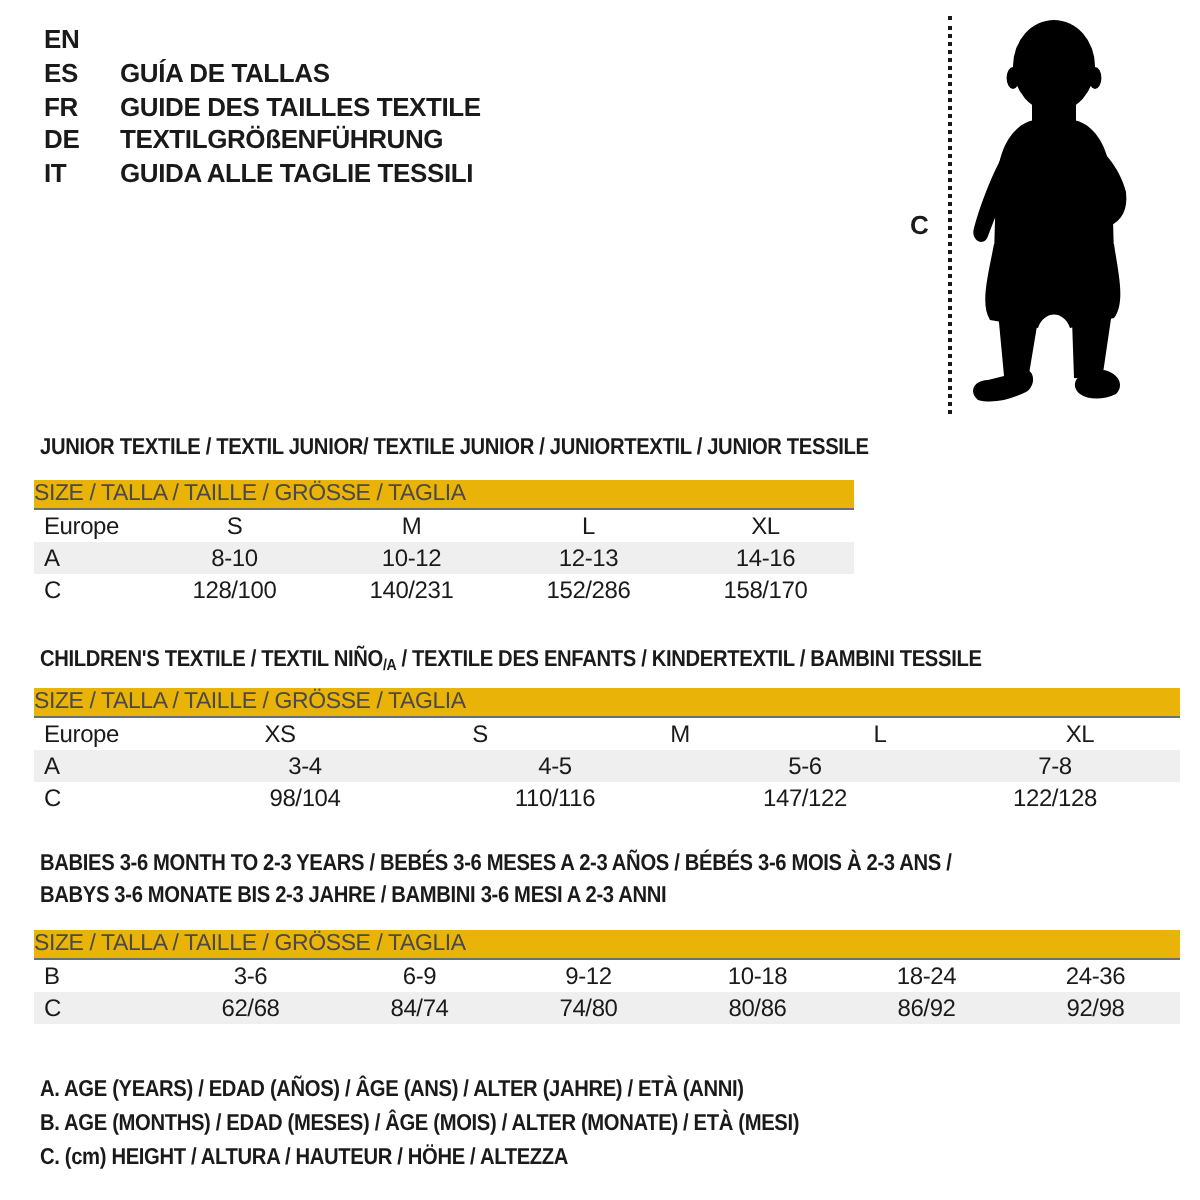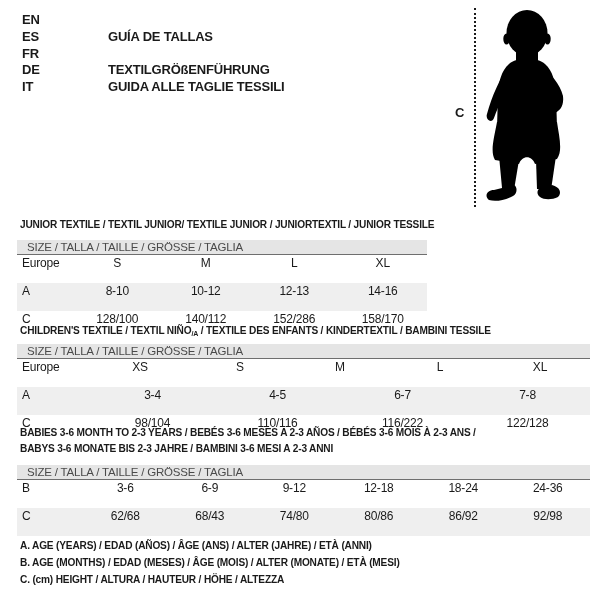--- a/index.html
+++ b/index.html
@@ -2,21 +2,21 @@
 <html><head>
 <meta charset="utf-8">
 <style>
   html,body{margin:0;padding:0;background:#fff;}
   .page{
     position:relative;width:600px;height:600px;background:#ffffff;
     font-family:"Liberation Sans", sans-serif;color:#1a1a1a;overflow:hidden;
   }
   
   .lang-list{position:absolute;left:22px;top:12px;}
-  .lang-row{display:flex;line-height:16.8px;font-size:13px;font-weight:bold;letter-spacing:-0.2px;gap:48px;}
+  .lang-row{display:flex;line-height:16.8px;font-size:13px;font-weight:bold;letter-spacing:-0.2px;}
   .lang-code{width:38px;flex:0 0 38px;}
   
   .measure-line{position:absolute;left:474px;top:8px;height:199px;width:0;border-left:2px dotted #1a1a1a;}
   .measure-label{position:absolute;left:455px;top:105px;font-size:13px;font-weight:bold;}
   .baby-svg{position:absolute;left:483px;top:8px;}
   
   .section-title{
     position:absolute;left:20px;font-size:11.5px;font-weight:bold;letter-spacing:-0.2px;
     transform:scaleX(0.88);transform-origin:left top;white-space:nowrap;line-height:16px;
   }
@@ -25,25 +25,25 @@
   .s3{top:424px;}
   .subs{font-size:8px;vertical-align:-2px;}
   .notes{position:absolute;left:20px;top:537px;font-size:11.5px;font-weight:bold;letter-spacing:-0.2px;
     transform:scaleX(0.88);transform-origin:left top;line-height:17.2px;white-space:nowrap;}
   
   .stable{position:absolute;left:17px;}
   .t1{top:240px;width:410px;}
   .t2{top:344px;width:573px;}
   .t3{top:465px;width:573px;}
   .size-bar{
-    height:15px;background:#e5e5e5;border-bottom:1px solid #6e6e6e;
-    font-size:11.5px;line-height:15px;color:#4a4a4a;padding-left:10px;letter-spacing:-0.2px;
+    height:15px;background:#eab308;border-bottom:1px solid #6e6e6e;
+    font-size:11.5px;line-height:15px;color:#4a4a4a;padding-left:0;letter-spacing:-0.2px;
     box-sizing:border-box;
   }
-  .trow{display:flex;height:28px;line-height:16px;font-size:12px;letter-spacing:-0.2px;}
+  .trow{display:flex;height:16px;line-height:16px;font-size:12px;letter-spacing:-0.2px;}
   .trow.shaded{background:#efefef;}
   .tlabel{padding-left:5px;box-sizing:border-box;}
   .t1 .tlabel{flex:0 0 56px;}
   .t2 .tlabel{flex:0 0 73px;}
   .t3 .tlabel{flex:0 0 66px;}
   .tcell{flex:1;text-align:center;}
 </style>
 </head>
 <body>
 
@@ -52,20 +52,21 @@
   <div class="lang-list">
     <div class="lang-row">
       <span class="lang-code">EN</span>
     </div>
     <div class="lang-row">
       <span class="lang-code">ES</span>
       <span class="lang-title">GUÍA DE TALLAS</span>
     </div>
     <div class="lang-row">
       <span class="lang-code">FR</span>
+      <span class="lang-title">GUIDE DES TAILLES TEXTILE</span>
     </div>
     <div class="lang-row">
       <span class="lang-code">DE</span>
       <span class="lang-title">TEXTILGRÖßENFÜHRUNG</span>
     </div>
     <div class="lang-row">
       <span class="lang-code">IT</span>
       <span class="lang-title">GUIDA ALLE TAGLIE TESSILI</span>
     </div>
   </div>
@@ -102,21 +103,21 @@
     <div class="trow shaded">
       <div class="tlabel">A</div>
       <div class="tcell">8-10</div>
       <div class="tcell">10-12</div>
       <div class="tcell">12-13</div>
       <div class="tcell">14-16</div>
     </div>
     <div class="trow">
       <div class="tlabel">C</div>
       <div class="tcell">128/100</div>
-      <div class="tcell">140/112</div>
+      <div class="tcell">140/231</div>
       <div class="tcell">152/286</div>
       <div class="tcell">158/170</div>
     </div>
   </div>
 
   <div class="section-title s2">
     <span>CHILDREN'S TEXTILE / TEXTIL NIÑO</span><span class="subs">/A</span><span> / TEXTILE DES ENFANTS / KINDERTEXTIL / BAMBINI TESSILE</span>
   </div>
   <div class="stable t2">
     <div class="size-bar">SIZE / TALLA / TAILLE / GRÖSSE / TAGLIA</div>
@@ -125,51 +126,51 @@
       <div class="tcell">XS</div>
       <div class="tcell">S</div>
       <div class="tcell">M</div>
       <div class="tcell">L</div>
       <div class="tcell">XL</div>
     </div>
     <div class="trow shaded">
       <div class="tlabel">A</div>
       <div class="tcell">3-4</div>
       <div class="tcell">4-5</div>
-      <div class="tcell">6-7</div>
+      <div class="tcell">5-6</div>
       <div class="tcell">7-8</div>
     </div>
     <div class="trow">
       <div class="tlabel">C</div>
       <div class="tcell">98/104</div>
       <div class="tcell">110/116</div>
-      <div class="tcell">116/222</div>
+      <div class="tcell">147/122</div>
       <div class="tcell">122/128</div>
     </div>
   </div>
 
   <div class="section-title s3">
     <div>BABIES 3-6 MONTH TO 2-3 YEARS / BEBÉS 3-6 MESES A 2-3 AÑOS / BÉBÉS 3-6 MOIS À 2-3 ANS /</div>
     <div>BABYS 3-6 MONATE BIS 2-3 JAHRE / BAMBINI 3-6 MESI A 2-3 ANNI</div>
   </div>
   <div class="stable t3">
     <div class="size-bar">SIZE / TALLA / TAILLE / GRÖSSE / TAGLIA</div>
     <div class="trow">
       <div class="tlabel">B</div>
       <div class="tcell">3-6</div>
       <div class="tcell">6-9</div>
       <div class="tcell">9-12</div>
-      <div class="tcell">12-18</div>
+      <div class="tcell">10-18</div>
       <div class="tcell">18-24</div>
       <div class="tcell">24-36</div>
     </div>
     <div class="trow shaded">
       <div class="tlabel">C</div>
       <div class="tcell">62/68</div>
-      <div class="tcell">68/43</div>
+      <div class="tcell">84/74</div>
       <div class="tcell">74/80</div>
       <div class="tcell">80/86</div>
       <div class="tcell">86/92</div>
       <div class="tcell">92/98</div>
     </div>
   </div>
 
   <div class="notes">
     <div>A. AGE (YEARS) / EDAD (AÑOS) / ÂGE (ANS) / ALTER (JAHRE) / ETÀ (ANNI)</div>
     <div>B. AGE (MONTHS) / EDAD (MESES) / ÂGE (MOIS) / ALTER (MONATE) / ETÀ (MESI)</div>

